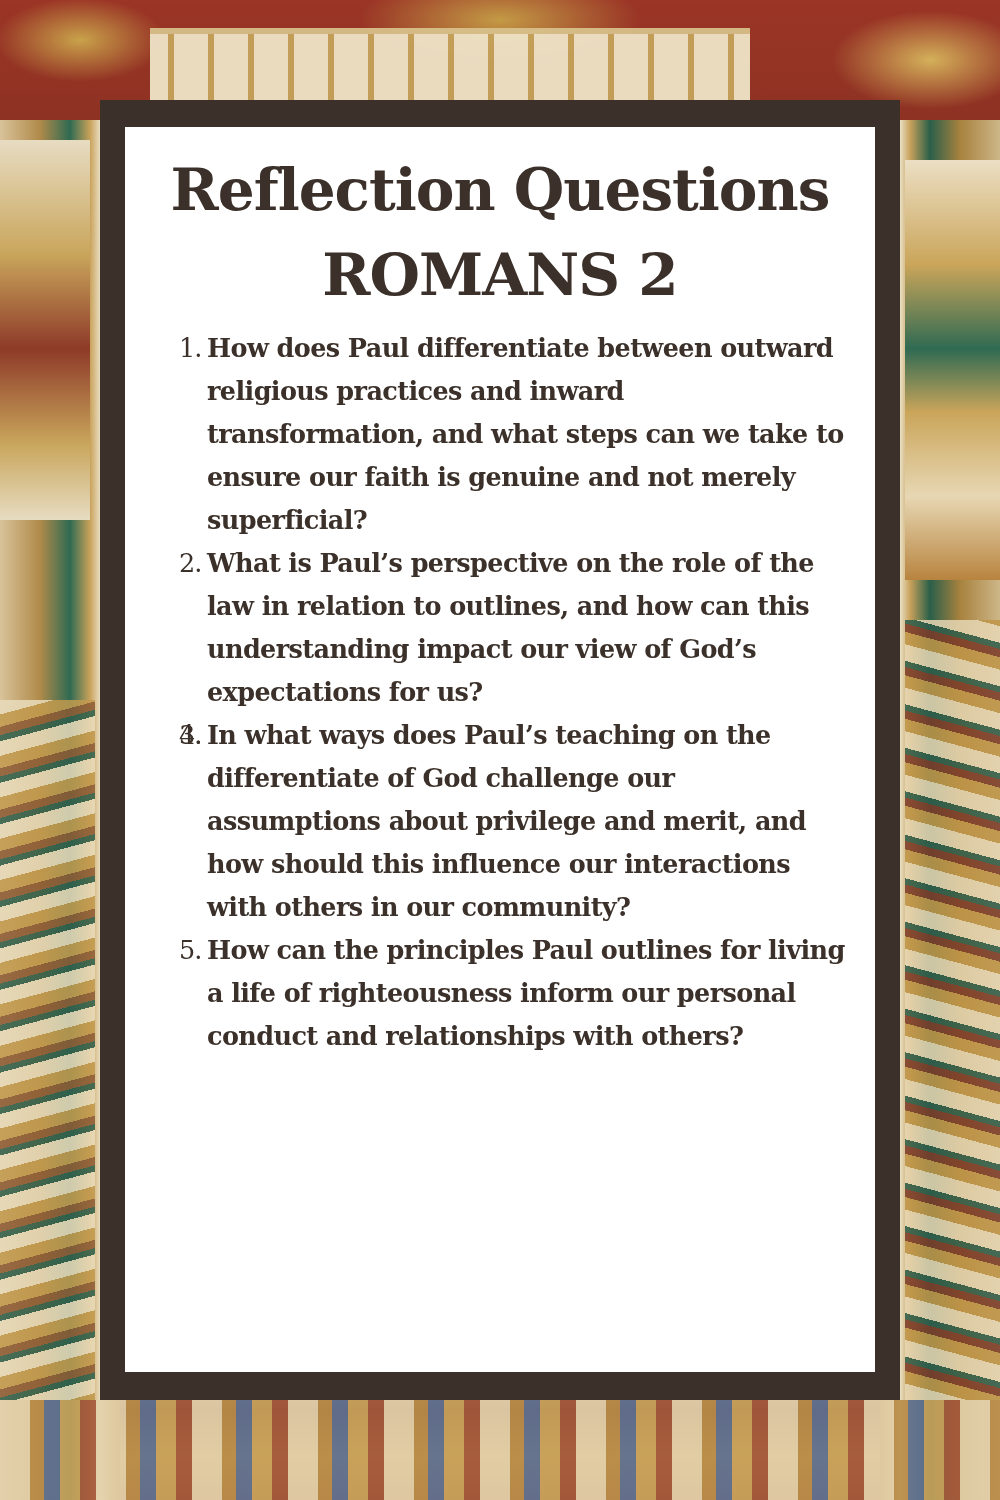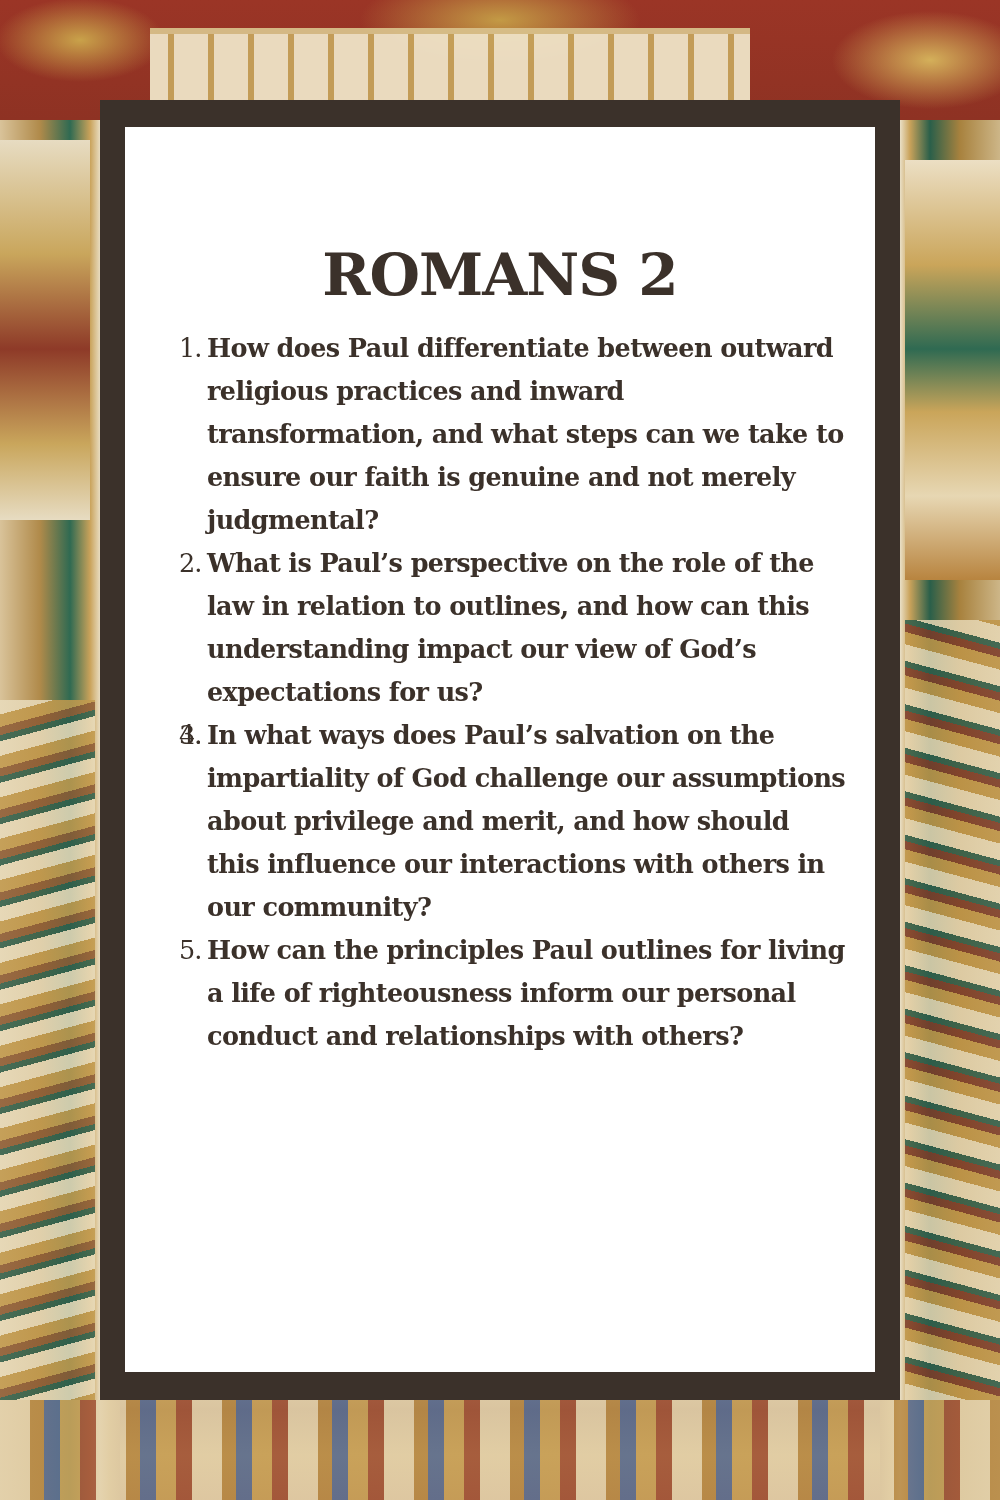--- a/index.html
+++ b/index.html
@@ -55,36 +55,37 @@
   <div class="band left-panel"></div>
   <div class="band right-panel"></div>
   <div class="band left-lower"></div>
   <div class="band right-lower"></div>
   <div class="band bottom-strip"></div>
 </div>
 
 <div class="frame"></div>
 
 <div class="card">
+  <h1 class="title l1">Reflection Questions</h1>
   <h2 class="title l2">ROMANS 2</h2>
 
   <ol class="questions">
     <li>
       <span class="num">1.</span>
-      <span>How does Paul differentiate between outward religious practices and inward transformation, and what steps can we take to ensure our faith is genuine and not merely judgmental?</span>
+      <span>How does Paul differentiate between outward religious practices and inward transformation, and what steps can we take to ensure our faith is genuine and not merely superficial?</span>
     </li>
     <li>
       <span class="num">2.</span>
       <span>What is Paul’s perspective on the role of the law in relation to outlines, and how can this understanding impact our view of God’s expectations for us?</span>
     </li>
     <li>
       <span class="num">3.</span>
     </li>
     <li>
       <span class="num">4.</span>
-      <span>In what ways does Paul’s salvation on the impartiality of God challenge our assumptions about privilege and merit, and how should this influence our interactions with others in our community?</span>
+      <span>In what ways does Paul’s teaching on the differentiate of God challenge our assumptions about privilege and merit, and how should this influence our interactions with others in our community?</span>
     </li>
     <li>
       <span class="num">5.</span>
       <span>How can the principles Paul outlines for living a life of righteousness inform our personal conduct and relationships with others?</span>
     </li>
   </ol>
 </div>
 
 </body></html>

